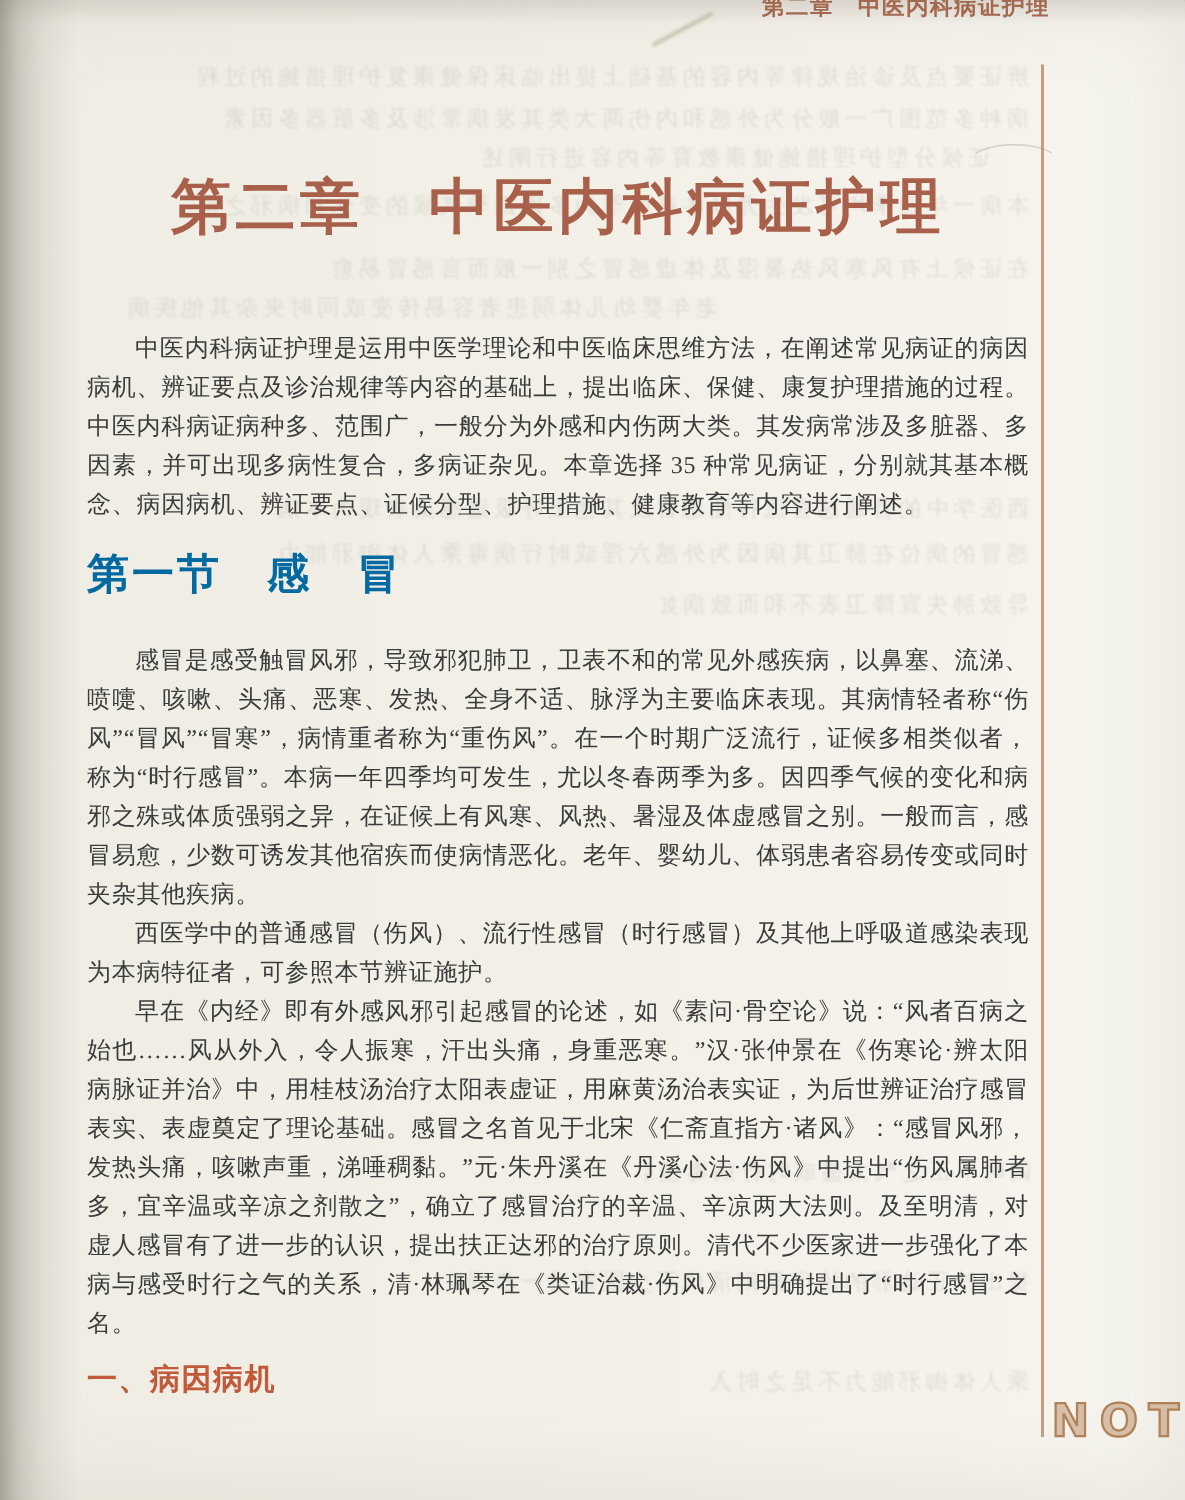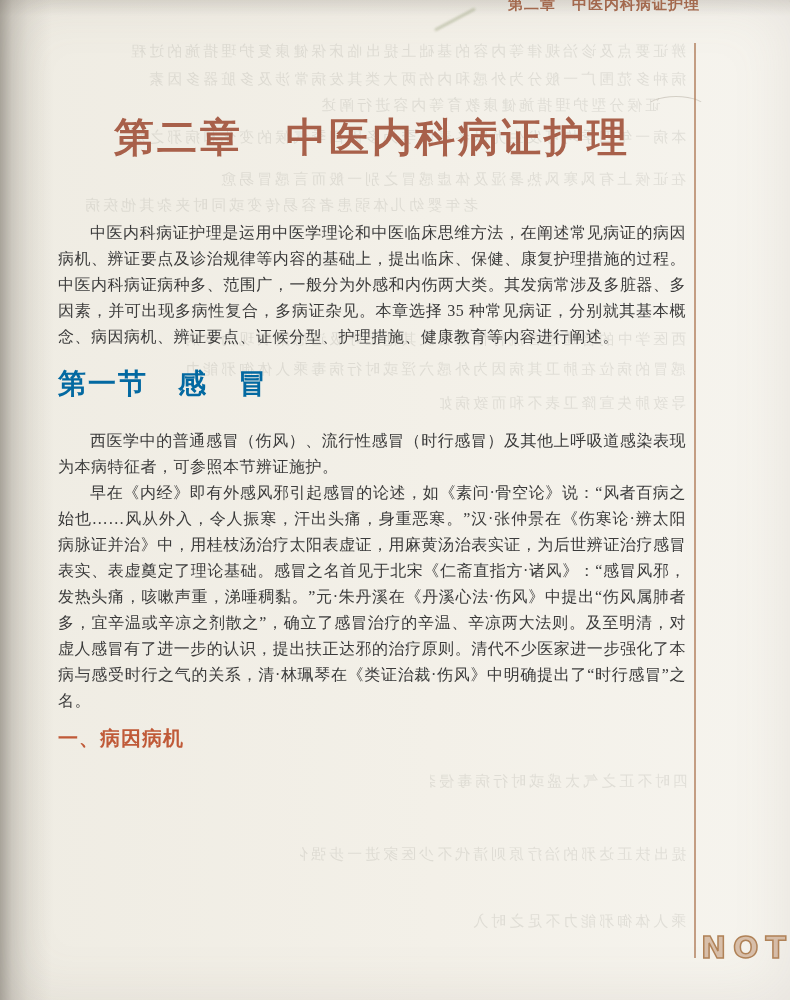--- a/index.html
+++ b/index.html
@@ -88,20 +88,21 @@
 
 <div class="margin-rule"></div>
 
 <div class="content">
   <h1 class="chapter-title">第二章　中医内科病证护理</h1>
 
   <p class="intro-p">中医内科病证护理是运用中医学理论和中医临床思维方法，在阐述常见病证的病因病机、辨证要点及诊治规律等内容的基础上，提出临床、保健、康复护理措施的过程。中医内科病证病种多、范围广，一般分为外感和内伤两大类。其发病常涉及多脏器、多因素，并可出现多病性复合，多病证杂见。本章选择 35 种常见病证，分别就其基本概念、病因病机、辨证要点、证候分型、护理措施、健康教育等内容进行阐述。</p>
 
   <h2 class="section-title">第一节　感　冒</h2>
 
+  <p>感冒是感受触冒风邪，导致邪犯肺卫，卫表不和的常见外感疾病，以鼻塞、流涕、喷嚏、咳嗽、头痛、恶寒、发热、全身不适、脉浮为主要临床表现。其病情轻者称“伤风”“冒风”“冒寒”，病情重者称为“重伤风”。在一个时期广泛流行，证候多相类似者，称为“时行感冒”。本病一年四季均可发生，尤以冬春两季为多。因四季气候的变化和病邪之殊或体质强弱之异，在证候上有风寒、风热、暑湿及体虚感冒之别。一般而言，感冒易愈，少数可诱发其他宿疾而使病情恶化。老年、婴幼儿、体弱患者容易传变或同时夹杂其他疾病。</p>
   <p>西医学中的普通感冒（伤风）、流行性感冒（时行感冒）及其他上呼吸道感染表现为本病特征者，可参照本节辨证施护。</p>
   <p>早在《内经》即有外感风邪引起感冒的论述，如《素问·骨空论》说：“风者百病之始也……风从外入，令人振寒，汗出头痛，身重恶寒。”汉·张仲景在《伤寒论·辨太阳病脉证并治》中，用桂枝汤治疗太阳表虚证，用麻黄汤治表实证，为后世辨证治疗感冒表实、表虚奠定了理论基础。感冒之名首见于北宋《仁斋直指方·诸风》：“感冒风邪，发热头痛，咳嗽声重，涕唾稠黏。”元·朱丹溪在《丹溪心法·伤风》中提出“伤风属肺者多，宜辛温或辛凉之剂散之”，确立了感冒治疗的辛温、辛凉两大法则。及至明清，对虚人感冒有了进一步的认识，提出扶正达邪的治疗原则。清代不少医家进一步强化了本病与感受时行之气的关系，清·林珮琴在《类证治裁·伤风》中明确提出了“时行感冒”之名。</p>
 
   <h3 class="subsection-title">一、病因病机</h3>
 
 </div>
 
 <div class="note-stamp">NOTE</div>
 
 </body></html>

